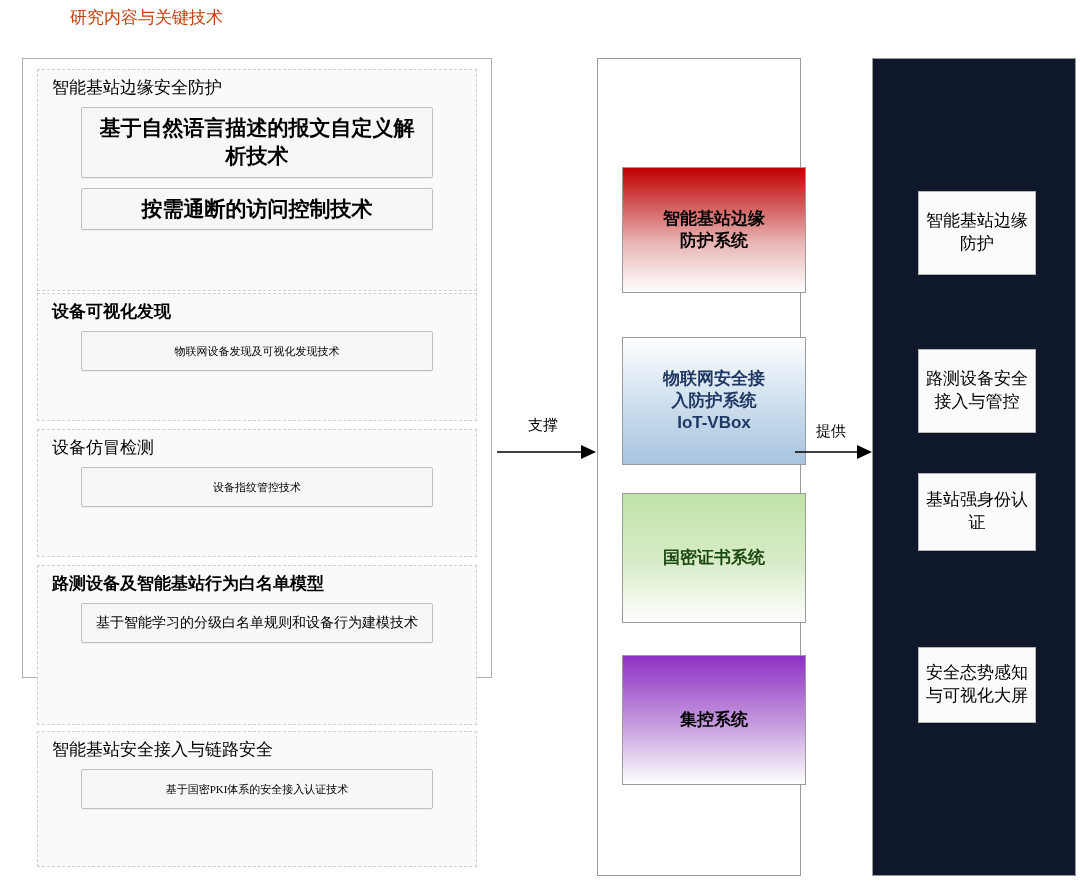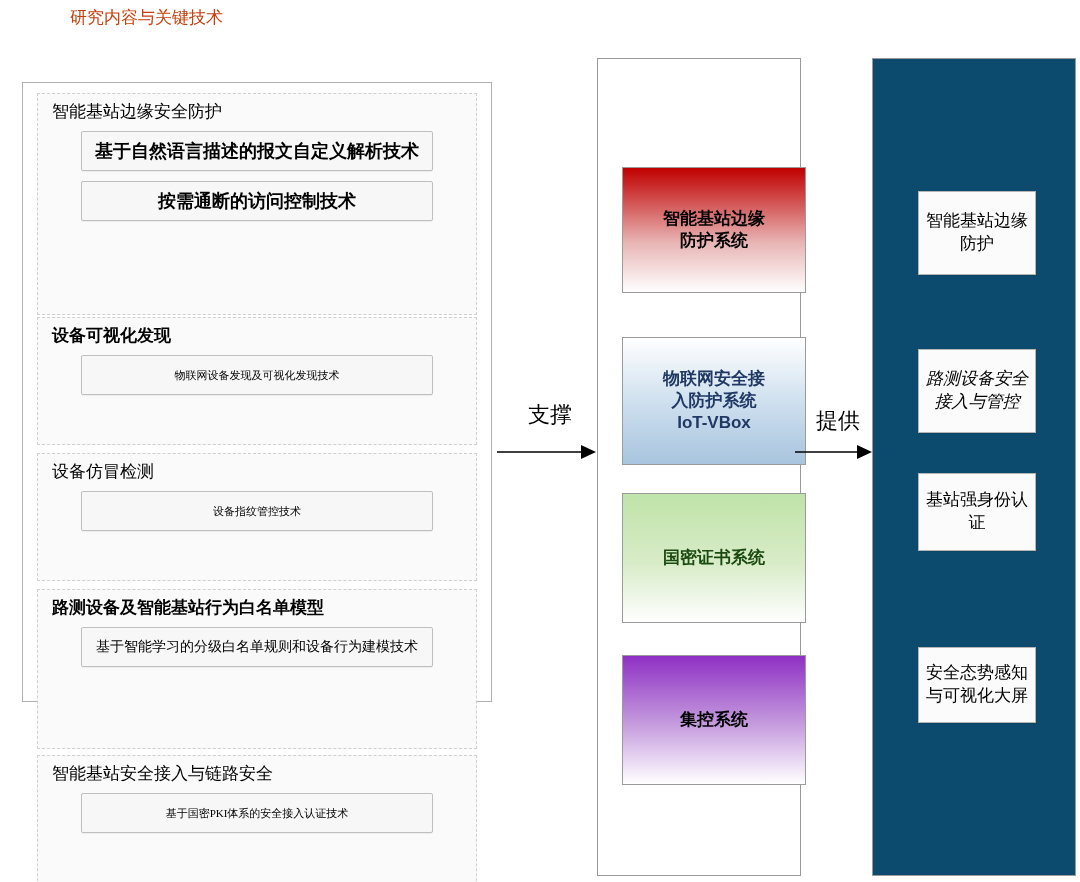--- a/index.html
+++ b/index.html
@@ -29,21 +29,20 @@
   
   .left-panel {
     position: absolute;
     left: 22px;
     top: 58px;
     width: 470px;
     height: 620px;
     border: 1px solid #b0b0b0;
     background: #ffffff;
     box-sizing: border-box;
-    margin-top: 24px;
   }
 
   .group {
     position: absolute;
     left: 14px;
     width: 440px;
     border: 1px dashed #cfcfcf;
     background: #fafafa;
     box-sizing: border-box;
   }
@@ -64,21 +63,21 @@
     display: flex;
     align-items: center;
     justify-content: center;
     text-align: center;
     font-size: 11px;
     line-height: 1.35;
     padding: 6px 8px;
     box-sizing: border-box;
     box-shadow: 0 1px 1px rgba(0,0,0,0.06);
   }
-  .tech-box.bold { font-weight: bold; font-size: 18px; }
+  .tech-box.bold { font-weight: bold; font-size: 21px; }
   .tech-box.small { font-size: 14px; }
 
   
   #group-0 { top: 10px;  height: 222px; }
   #group-1 { top: 234px; height: 128px; }
   #group-2 { top: 370px; height: 128px; }
   #group-3 { top: 506px; height: 160px; }
   #group-4 { top: 672px; height: 136px; }
 
   
@@ -136,53 +135,54 @@
   }
 
   
   .right-panel {
     position: absolute;
     left: 872px;
     top: 58px;
     width: 204px;
     height: 818px;
     border: 1px solid #9a9a9a;
-    background: #0c4a6e;
+    background: #0f172a;
     box-sizing: border-box;
   }
   .out-box {
     position: absolute;
     left: 45px;
     width: 118px;
     border: 1px solid #b5b5b5;
     background: #fbfbfb;
     box-sizing: border-box;
     display: flex;
     align-items: center;
     justify-content: center;
     text-align: center;
     font-size: 17px;
     line-height: 1.35;
     padding: 4px;
     box-shadow: 0 1px 1px rgba(0,0,0,0.05);
   }
   #out-0 { top: 132px; height: 84px; }
-  #out-1 { top: 290px; height: 84px; font-style: italic; }
+  #out-1 { top: 290px; height: 84px; }
   #out-2 { top: 414px; height: 78px; }
   #out-3 { top: 588px; height: 76px; }
 
   
   .arrow-svg { position: absolute; }
   #arrow-1 { left: 497px; top: 440px; }
   #arrow-2 { left: 795px; top: 440px; }
 
   .arrow-label {
     position: absolute;
-    font-size: 22px;
+    font-size: 15px;
     white-space: nowrap;
+    margin-top: 16px;
   }
   #arrow-label-1 { left: 528px; top: 400px; }
   #arrow-label-2 { left: 816px; top: 406px; }
 </style>
 </head>
 <body>
 
 <div id="page-title">研究内容与关键技术</div>
 
 <div class="left-panel">

